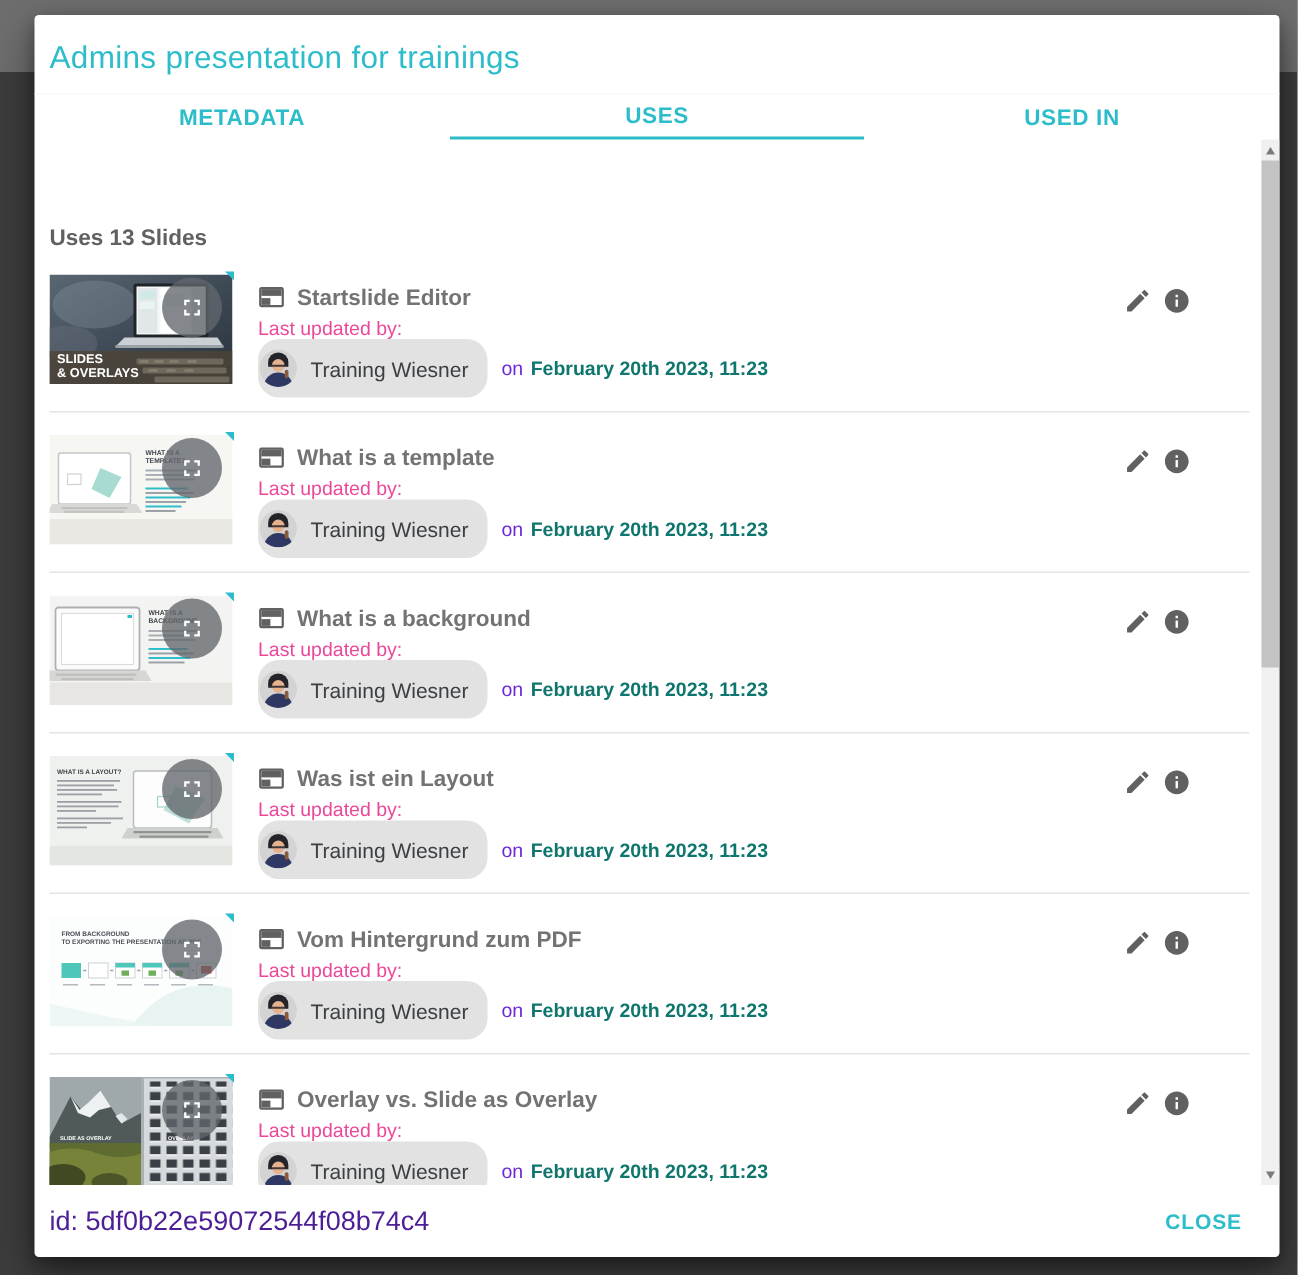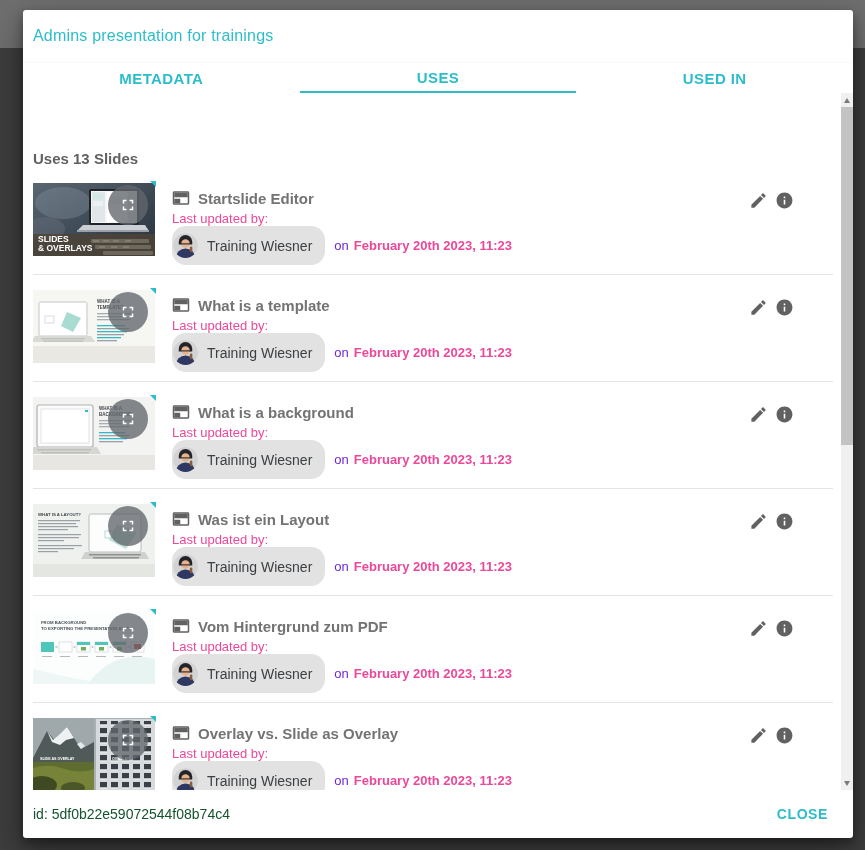--- a/index.html
+++ b/index.html
@@ -14,21 +14,21 @@
 
   .dialog {
     position:absolute; left:23px; top:10px; width:830px; height:828px;
     background:#fff; border-radius:3px; overflow:hidden;
     box-shadow:0 12px 30px rgba(0,0,0,.4), 0 4px 10px rgba(0,0,0,.3);
     display:flex; flex-direction:column;
   }
 
   
   .dialog-header { height:52px; padding:17px 24px 0 10px; flex:none; }
-  .dialog-title { margin:0; font-size:16px; font-weight:400; color:var(--accent,#2dbdca); letter-spacing:.2px; }
+  .dialog-title { margin:0; font-size:21px; font-weight:400; color:var(--accent,#2dbdca); letter-spacing:.2px; }
 
   
   .tabbar { height:31px; flex:none; display:flex; border-top:1px solid #fafafa; }
   .tab {
     flex:1; display:flex; align-items:center; justify-content:center;
     font-size:15px; font-weight:700; letter-spacing:.4px;
     color:var(--accent,#2dbdca); cursor:pointer; background:none; border:none;
     font-family:inherit; padding:0;
   }
   .tab.active { border-bottom:2px solid var(--accent,#2dbdca); }
@@ -60,38 +60,38 @@
   .updated-label { margin-top:3px; font-size:13px; color:#ec4899; }
   .meta-row { display:flex; align-items:center; margin-top:6px; height:27px; }
   .user-chip {
     display:flex; align-items:center; height:39px; border-radius:14px;
     background:#e2e2e2; padding:0 13px 0 1px; cursor:pointer;
   }
   .avatar { width:25px; height:25px; border-radius:50%; overflow:hidden; margin-right:9px; flex:none; }
   .avatar svg { display:block; width:25px; height:25px; }
   .user-name { font-size:14px; color:#3c4043; white-space:nowrap; }
   .on-label { margin-left:9px; font-size:13px; color:#6d28d9; }
-  .date-label { margin-left:5px; font-size:13px; font-weight:700; color:#ec4899; white-space:nowrap; }
+  .date-label { margin-left:5px; font-size:13px; font-weight:700; color:#0f766e; white-space:nowrap; }
 
   .item-actions { display:flex; align-items:center; margin:7px 38px 0 12px; flex:none; }
   .icon-btn { background:none; border:none; padding:0; cursor:pointer; width:20px; height:20px; }
   .icon-btn + .icon-btn { margin-left:6px; }
   .icon-btn svg { display:block; width:19px; height:19px; }
 
   
   .scrollbar { position:absolute; top:0; right:0; width:12px; height:697px; background:#f0f0f0; }
   .sb-btn { position:absolute; left:0; width:12px; height:14px; display:flex; align-items:center; justify-content:center; background:#f0f0f0; border:none; padding:0; cursor:pointer; }
   .sb-btn.up { top:0; } .sb-btn.down { bottom:0; }
   .tri-up { width:0; height:0; border-left:3.5px solid transparent; border-right:3.5px solid transparent; border-bottom:5px solid #7a7a7a; }
   .tri-down { width:0; height:0; border-left:3.5px solid transparent; border-right:3.5px solid transparent; border-top:5px solid #7a7a7a; }
   .sb-thumb { position:absolute; top:14px; left:0; width:12px; height:338px; background:#c3c3c3; cursor:pointer; }
 
   
   .dialog-footer { height:48px; flex:none; display:flex; align-items:center; justify-content:space-between; padding:0 25px 0 10px; }
-  .entity-id { font-size:14px; color:#14532d; }
+  .entity-id { font-size:18px; color:#4c1d95; }
   .close-btn { background:none; border:none; padding:0; cursor:pointer; font-family:inherit; font-size:14px; font-weight:700; letter-spacing:.6px; color:var(--accent,#2dbdca); }
 
   svg text { font-family:"Liberation Sans", sans-serif; }
 </style>
 </head>
 <body>
 
 <div class="backdrop-top"></div>
 
 <div class="dialog">

